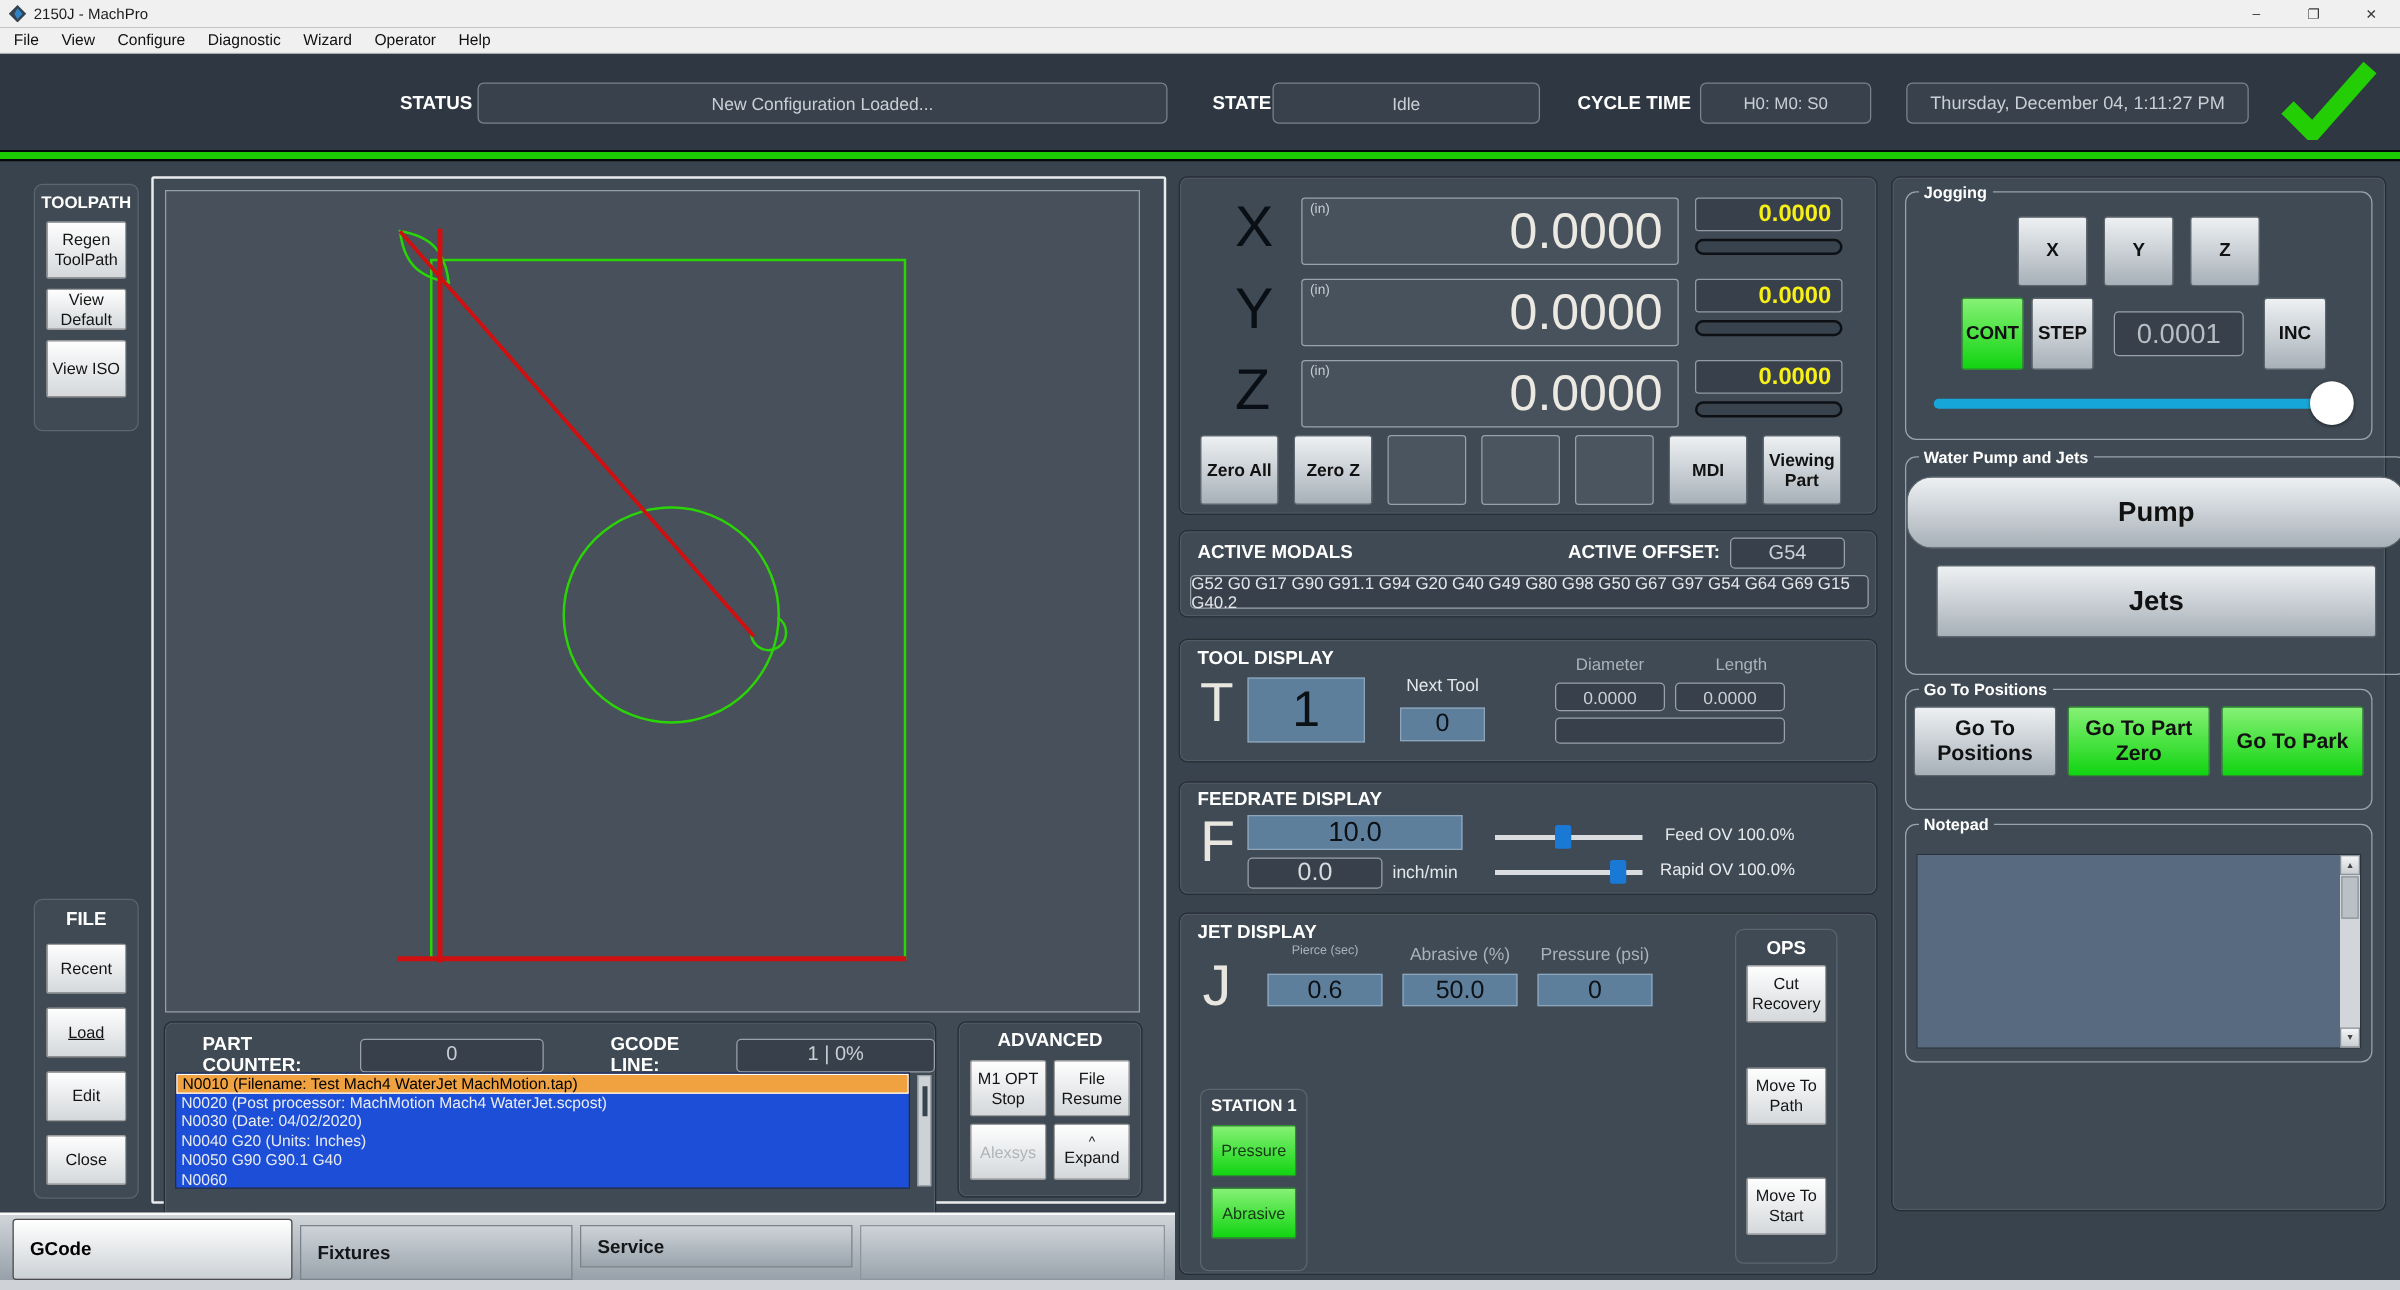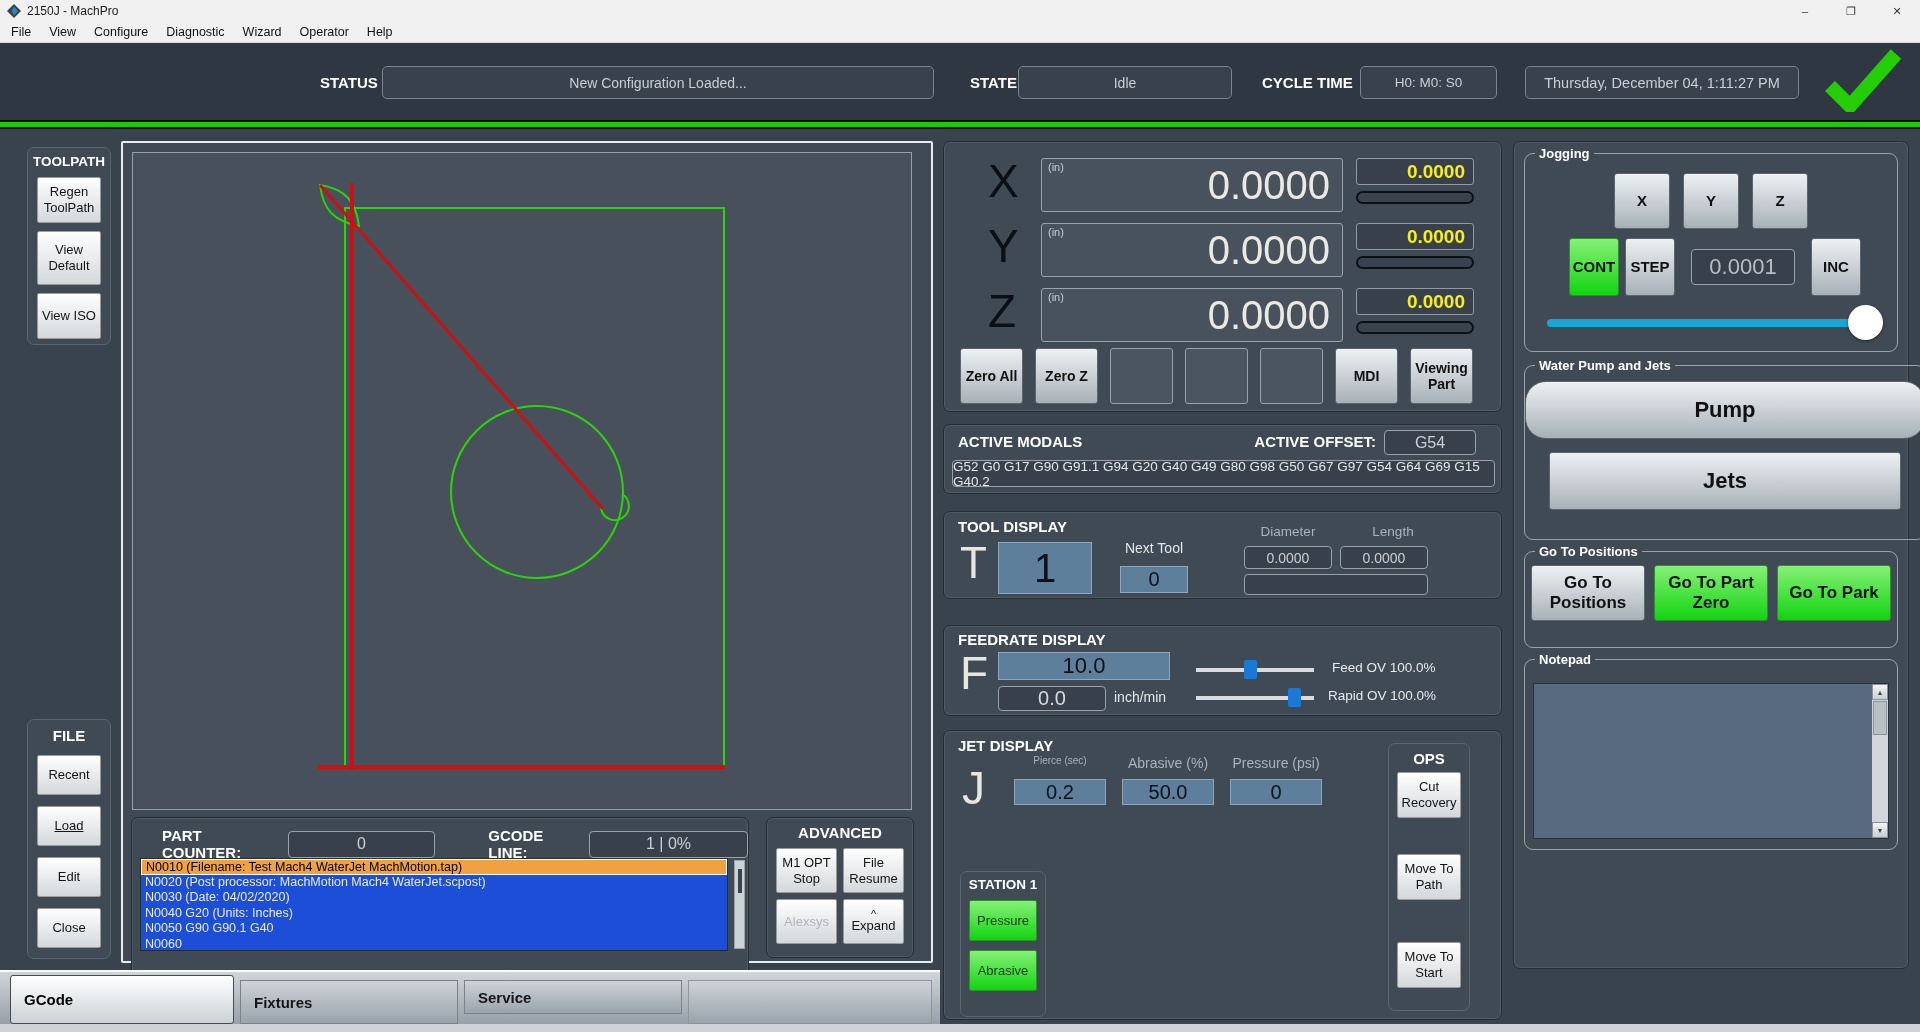--- a/index.html
+++ b/index.html
@@ -170,21 +170,21 @@
       <line x1="219" y1="30" x2="219" y2="617" stroke="#d01010" stroke-width="4"></line>
       <line x1="187" y1="32" x2="470" y2="356" stroke="#d01010" stroke-width="3"></line>
       <line x1="185" y1="614" x2="592" y2="614" stroke="#d01010" stroke-width="4"></line>
     </svg>
   </div>
 </div>
 
 <div class="sidegroup" style="left:27px;top:147px;width:84px;height:198px;">
   <div class="ptitle" style="text-align:center;margin-top:6px;font-size:13.5px;">TOOLPATH</div>
   <div class="wbtn" style="margin:8px auto 0;width:64px;height:46px;">Regen ToolPath</div>
-  <div class="wbtn" style="margin:8px auto 0;width:64px;height:54px;">View Default</div>
+  <div class="wbtn" style="margin:8px auto 0;width:64px;height:33px;">View Default</div>
   <div class="wbtn" style="margin:8px auto 0;width:64px;height:46px;">View ISO</div>
 </div>
 
 <div class="sidegroup" style="left:27px;top:719px;width:84px;height:240px;">
   <div class="ptitle" style="text-align:center;margin-top:7px;">FILE</div>
   <div class="wbtn" style="margin:11px auto 0;width:64px;height:40px;">Recent</div>
   <div class="wbtn" style="margin:11px auto 0;width:64px;height:40px;text-decoration:underline;">Load</div>
   <div class="wbtn" style="margin:11px auto 0;width:64px;height:40px;">Edit</div>
   <div class="wbtn" style="margin:11px auto 0;width:64px;height:40px;">Close</div>
 </div>
@@ -263,21 +263,21 @@
   <div class="gbtn" style="position:absolute;left:466px;top:206px;width:63px;height:56px;">Viewing Part</div>
 </div>
 
 <div class="panel" style="left:943px;top:424px;width:559px;height:70px;">
   <div class="ptitle abs" style="left:14px;top:8px;">ACTIVE MODALS</div>
   <div class="ptitle abs" style="left:300px;top:8px;width:132px;text-align:right;">ACTIVE OFFSET:</div>
   <div class="box abs" style="left:440px;top:5px;width:92px;height:25px;">G54</div>
   <div class="box abs" style="left:8px;top:35px;width:543px;height:27px;font-size:13.5px;color:#e3e7ea;">G52 G0 G17 G90 G91.1 G94 G20 G40 G49 G80 G98 G50 G67 G97 G54 G64 G69 G15 G40.2</div>
 </div>
 
-<div class="panel" style="left:943px;top:511px;width:559px;height:88px;">
+<div class="panel" style="left:943px;top:511px;width:559px;height:99px;">
   <div class="ptitle abs" style="left:14px;top:6px;">TOOL DISPLAY</div>
   <div class="abs" style="left:16px;top:26px;font-size:44px;color:#e9e6e0;">T</div>
   <div class="steel abs" style="left:54px;top:30px;width:94px;height:52px;font-size:40px;">1</div>
   <div class="abs" style="left:162px;top:28px;width:96px;text-align:center;font-size:14px;color:#e3e7ea;">Next Tool</div>
   <div class="steel abs" style="left:176px;top:54px;width:68px;height:27px;font-size:20px;">0</div>
   <div class="abs" style="left:308px;top:12px;width:72px;text-align:center;font-size:13.5px;color:#aab2ba;">Diameter</div>
   <div class="box abs" style="left:300px;top:34px;width:88px;height:23px;font-size:14px;">0.0000</div>
   <div class="abs" style="left:418px;top:12px;width:62px;text-align:center;font-size:13.5px;color:#aab2ba;">Length</div>
   <div class="box abs" style="left:396px;top:34px;width:88px;height:23px;font-size:14px;">0.0000</div>
   <div class="box abs" style="left:300px;top:62px;width:184px;height:21px;"></div>
@@ -294,21 +294,21 @@
   <div class="ovtrack" style="left:252px;top:70px;"></div>
   <div class="ovthumb" style="left:344px;top:62px;"></div>
   <div class="abs" style="left:388px;top:34px;font-size:13.5px;color:#e6eaed;">Feed OV 100.0%</div>
   <div class="abs" style="left:384px;top:62px;font-size:13.5px;color:#e6eaed;">Rapid OV 100.0%</div>
 </div>
 
 <div class="panel" style="left:943px;top:730px;width:559px;height:290px;">
   <div class="ptitle abs" style="left:14px;top:6px;">JET DISPLAY</div>
   <div class="abs" style="left:18px;top:30px;font-size:46px;color:#e9e6e0;">J</div>
   <div class="abs" style="left:62px;top:24px;width:108px;text-align:center;font-size:10px;color:#aab2ba;">Pierce (sec)</div>
-  <div class="steel abs" style="left:70px;top:48px;width:92px;height:26px;font-size:20px;">0.2</div>
+  <div class="steel abs" style="left:70px;top:48px;width:92px;height:26px;font-size:20px;">0.6</div>
   <div class="abs" style="left:172px;top:24px;width:104px;text-align:center;font-size:14px;color:#aab2ba;">Abrasive (%)</div>
   <div class="steel abs" style="left:178px;top:48px;width:92px;height:26px;font-size:20px;">50.0</div>
   <div class="abs" style="left:278px;top:24px;width:108px;text-align:center;font-size:14px;color:#aab2ba;">Pressure (psi)</div>
   <div class="steel abs" style="left:286px;top:48px;width:92px;height:26px;font-size:20px;">0</div>
 
   <div class="sidegroup" style="left:16px;top:140px;width:86px;height:146px;">
     <div class="ptitle" style="text-align:center;margin-top:5px;font-size:13.5px;">STATION 1</div>
     <div class="wbtn green" style="margin:8px auto 0;width:68px;height:41px;color:#163816;">Pressure</div>
     <div class="wbtn green" style="margin:9px auto 0;width:68px;height:41px;color:#163816;">Abrasive</div>
   </div>

